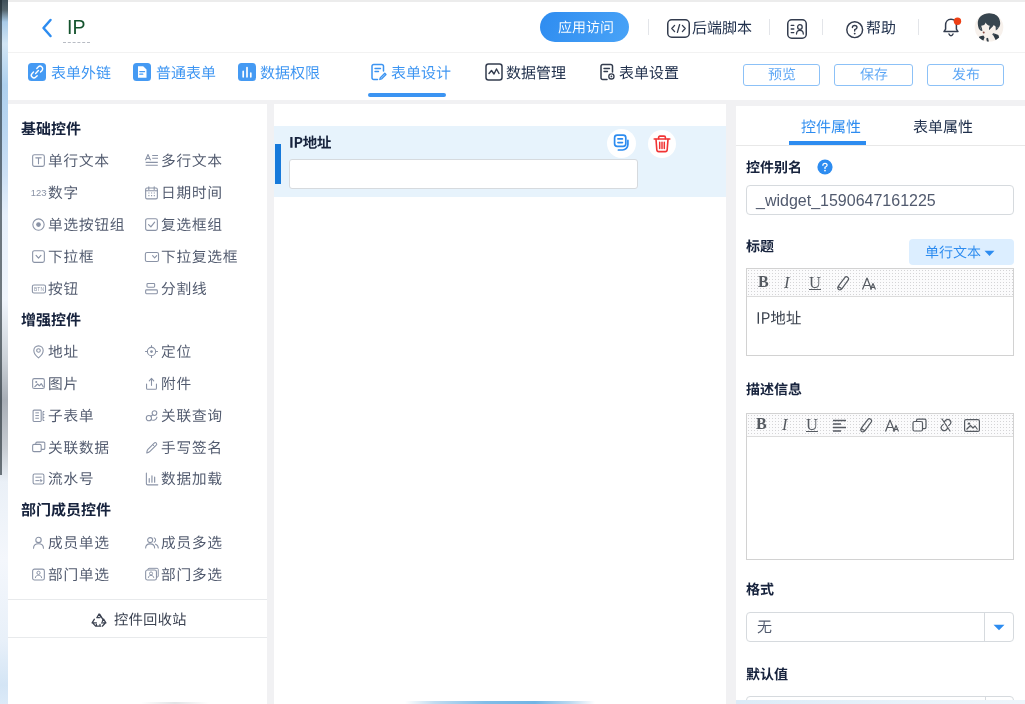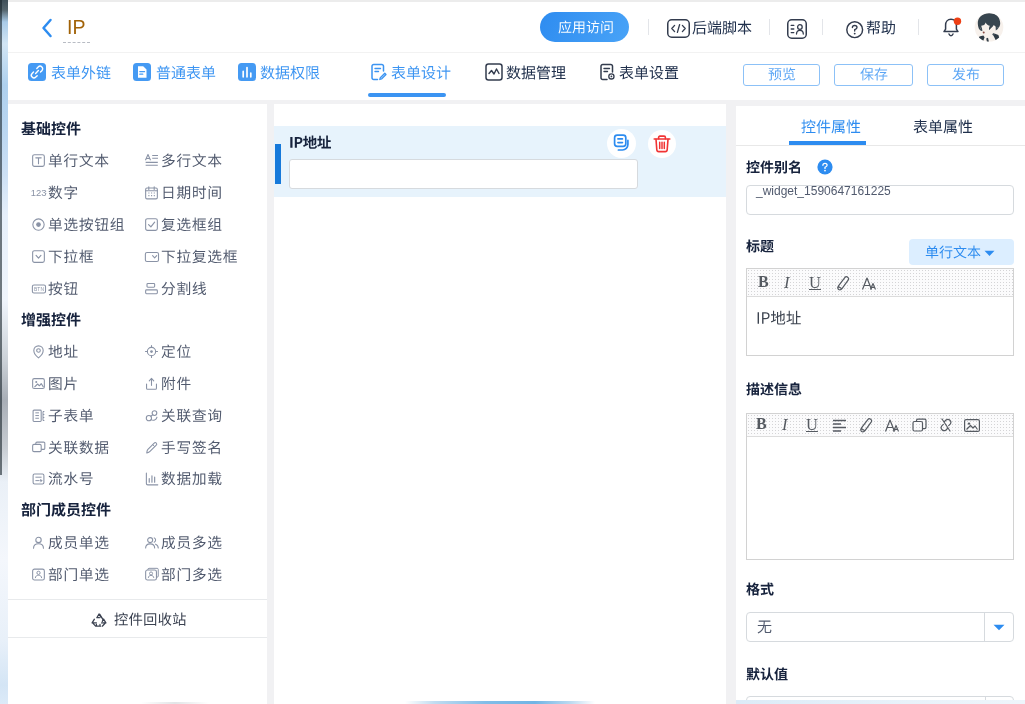--- a/index.html
+++ b/index.html
@@ -8,21 +8,21 @@
 .abs{position:absolute}
 </style></head>
 <body>
 
 <div class="abs" style="left:0;top:0;width:8px;height:704px;background:linear-gradient(180deg,#3f4f58 0,#55656d 10px,#a9cbe8 22px,#d2e5f4 44px,#aed0ee 85px,#b8d5f0 125px,#cde0f4 175px,#e6effa 215px,#f0f5fc 300px,#ccd2d8 360px,#a8aeb6 400px,#c8cdd3 448px,#eaf0f7 482px,#f4f7fc 560px,#e8f0f9 640px,#d4e5f5 685px,#dceaf8 704px)"></div>
 <div class="abs" style="left:0;top:0;width:1.5px;height:475px;background:rgba(25,36,44,.6)"></div>
 <div class="abs" style="left:8px;top:0;width:1017px;height:53px;background:#fff;border-top:2px solid #ececec;border-bottom:1px solid #f2f2f2"></div>
 <svg class="abs" style="left:40px;top:18px" width="14" height="20">
     <path d="M10.5 2 L3.5 10 L10.5 18" fill="none" stroke="#2d8cf0" stroke-width="2.5" stroke-linecap="round" stroke-linejoin="round"></path>
   </svg>
-<div class="abs" style="left:67px;top:16px;font-size:19.5px;color:#a16207">IP</div>
+<div class="abs" style="left:67px;top:16px;font-size:19.5px;color:#14532d">IP</div>
 <div class="abs" style="left:63px;top:42px;width:27px;border-top:1px dashed #b8bcc4"></div>
 <div class="abs" style="left:540px;top:12px;width:89px;height:30px;border-radius:15px;background:linear-gradient(115deg,#2e8cf0,#49a3f7)"></div>
 <svg style="position:absolute;left:557.5px;top:19.5px;overflow:visible" width="58" height="19">
     <path transform="translate(0,12.32)" d="M3.7 -6.9C4.3 -5.3 4.9 -3.3 5.2 -2.0L6.2 -2.5C5.9 -3.8 5.2 -5.7 4.6 -7.2ZM6.7 -7.6C7.2 -6.1 7.7 -4.1 7.9 -2.8L8.9 -3.1C8.7 -4.4 8.2 -6.4 7.7 -7.9ZM6.6 -11.6C6.8 -11.1 7.1 -10.5 7.3 -10.0H1.7V-6.1C1.7 -4.1 1.6 -1.4 0.5 0.6C0.8 0.7 1.2 1.0 1.4 1.2C2.6 -0.9 2.8 -4.0 2.8 -6.1V-9.0H13.2V-10.0H8.5C8.3 -10.5 7.9 -11.3 7.6 -11.9ZM2.9 -0.5V0.5H13.4V-0.5H9.6C10.9 -2.7 11.9 -5.3 12.6 -7.6L11.5 -8.0C10.9 -5.6 9.9 -2.7 8.5 -0.5Z M16.1 -10.8V-5.7C16.1 -3.7 16.0 -1.2 14.4 0.5C14.7 0.6 15.1 1.0 15.3 1.2C16.3 0.0 16.8 -1.6 17.0 -3.2H20.5V1.0H21.6V-3.2H25.4V-0.3C25.4 -0.1 25.3 0.0 25.0 0.0C24.7 0.1 23.8 0.1 22.8 0.0C22.9 0.3 23.1 0.8 23.2 1.0C24.5 1.1 25.3 1.0 25.8 0.9C26.2 0.7 26.4 0.4 26.4 -0.3V-10.8ZM17.2 -9.8H20.5V-7.5H17.2ZM25.4 -9.8V-7.5H21.6V-9.8ZM17.2 -6.5H20.5V-4.2H17.1C17.2 -4.7 17.2 -5.2 17.2 -5.7ZM25.4 -6.5V-4.2H21.6V-6.5Z M36.3 -11.5C36.5 -10.8 36.8 -9.9 37.0 -9.3L38.0 -9.7C37.9 -10.2 37.6 -11.1 37.3 -11.7ZM29.8 -10.9C30.4 -10.2 31.3 -9.3 31.7 -8.8L32.5 -9.5C32.0 -10.0 31.1 -10.9 30.5 -11.5ZM33.2 -9.3V-8.3H35.3C35.2 -4.8 35.0 -1.4 32.7 0.4C33.0 0.6 33.3 0.9 33.5 1.1C35.3 -0.3 35.9 -2.6 36.1 -5.2H39.3C39.1 -1.8 38.9 -0.4 38.6 -0.1C38.5 0.0 38.4 0.1 38.1 0.1C37.9 0.1 37.2 0.0 36.4 -0.0C36.6 0.3 36.7 0.7 36.8 1.0C37.5 1.0 38.2 1.0 38.6 1.0C39.0 1.0 39.3 0.9 39.5 0.5C40.0 0.0 40.1 -1.5 40.3 -5.7C40.3 -5.9 40.3 -6.2 40.3 -6.2H36.2C36.3 -6.9 36.3 -7.6 36.3 -8.3H41.3V-9.3ZM28.6 -7.4V-6.4H30.8V-1.7C30.8 -1.1 30.3 -0.6 30.0 -0.4C30.2 -0.2 30.6 0.2 30.7 0.5C30.9 0.2 31.2 -0.1 33.8 -2.0C33.7 -2.2 33.5 -2.6 33.4 -2.9L31.9 -1.8V-7.4Z M43.3 -8.6V1.1H44.3V-8.6ZM43.5 -11.1C44.2 -10.3 45.1 -9.3 45.5 -8.7L46.3 -9.3C45.9 -9.9 44.9 -10.9 44.2 -11.6ZM47.0 -11.0V-10.0H53.6V-0.4C53.6 -0.1 53.6 -0.0 53.3 -0.0C53.1 -0.0 52.2 0.0 51.4 -0.0C51.5 0.3 51.7 0.7 51.8 1.0C52.9 1.0 53.6 1.0 54.1 0.8C54.5 0.6 54.7 0.3 54.7 -0.4V-11.0ZM46.5 -7.5V-1.4H47.5V-2.4H51.4V-7.5ZM47.5 -6.6H50.4V-3.3H47.5Z" fill="#ffffff"></path>
   </svg>
 <div class="abs" style="left:648px;top:19px;width:1px;height:16px;background:#e3e5e9"></div>
 <div class="abs" style="left:769px;top:19px;width:1px;height:16px;background:#e3e5e9"></div>
 <div class="abs" style="left:822px;top:19px;width:1px;height:16px;background:#e3e5e9"></div>
 <div class="abs" style="left:918px;top:19px;width:1px;height:16px;background:#e3e5e9"></div>
 <svg class="abs" style="left:667px;top:19px" width="23" height="19">
@@ -409,21 +409,21 @@
 <div class="abs" style="left:736px;top:145px;width:289px;border-top:1px solid #e8e8e8"></div>
 <svg style="position:absolute;left:746px;top:159.5px;overflow:visible" width="58" height="19">
     <path transform="translate(0,12.32)" d="M9.4 -7.4C10.3 -6.6 11.5 -5.6 12.1 -5.0L13.2 -6.1C12.5 -6.7 11.3 -7.7 10.4 -8.3ZM2.0 -11.9V-9.4H0.5V-7.9H2.0V-4.9L0.4 -4.5L0.7 -2.8L2.0 -3.3V-0.7C2.0 -0.6 1.9 -0.5 1.7 -0.5C1.6 -0.5 1.1 -0.5 0.6 -0.5C0.8 -0.1 1.0 0.6 1.0 1.0C1.9 1.0 2.5 1.0 2.9 0.7C3.4 0.5 3.5 0.0 3.5 -0.7V-3.8L4.9 -4.3L4.6 -5.8L3.5 -5.4V-7.9H4.7V-9.4H3.5V-11.9ZM7.6 -8.3C6.9 -7.5 6.0 -6.7 5.0 -6.2C5.3 -5.9 5.7 -5.2 5.9 -4.9H5.6V-3.5H8.2V-0.7H4.6V0.8H13.6V-0.7H9.9V-3.5H12.6V-4.9H6.1C7.1 -5.6 8.2 -6.7 9.0 -7.7ZM7.9 -11.6C8.1 -11.2 8.3 -10.7 8.4 -10.3H5.0V-7.7H6.6V-8.9H11.8V-7.8H13.4V-10.3H10.2C10.0 -10.8 9.8 -11.5 9.5 -12.0Z M18.4 -5.1V-3.5H22.2V1.2H23.9V-3.5H27.5V-5.1H23.9V-7.5H26.9V-9.2H23.9V-11.7H22.2V-9.2H21.1C21.2 -9.7 21.4 -10.2 21.5 -10.8L19.8 -11.1C19.5 -9.4 18.9 -7.6 18.2 -6.5C18.6 -6.3 19.3 -6.0 19.6 -5.7C19.9 -6.2 20.2 -6.8 20.5 -7.5H22.2V-5.1ZM17.4 -11.8C16.7 -9.8 15.5 -7.8 14.3 -6.6C14.5 -6.2 15.0 -5.2 15.2 -4.8C15.4 -5.1 15.7 -5.5 16.0 -5.8V1.2H17.6V-8.3C18.1 -9.3 18.6 -10.3 19.0 -11.3Z M36.4 -10.2V-2.3H38.0V-10.2ZM39.3 -11.6V-0.8C39.3 -0.5 39.2 -0.4 39.0 -0.4C38.7 -0.4 37.9 -0.4 37.1 -0.5C37.4 0.0 37.6 0.8 37.7 1.3C38.9 1.3 39.7 1.2 40.3 0.9C40.8 0.7 41.0 0.2 41.0 -0.7V-11.6ZM30.6 -9.8H33.3V-7.9H30.6ZM29.1 -11.3V-6.4H35.0V-11.3ZM30.9 -6.1 30.8 -5.2H28.7V-3.7H30.7C30.5 -2.1 29.9 -0.8 28.3 0.1C28.6 0.4 29.1 0.9 29.3 1.3C31.3 0.2 32.0 -1.5 32.3 -3.7H33.6C33.5 -1.7 33.4 -0.8 33.2 -0.6C33.1 -0.5 33.0 -0.4 32.8 -0.4C32.6 -0.4 32.2 -0.4 31.7 -0.5C31.9 -0.1 32.1 0.6 32.1 1.1C32.7 1.1 33.3 1.1 33.7 1.1C34.1 1.0 34.4 0.9 34.7 0.5C35.0 0.0 35.2 -1.3 35.3 -4.6C35.3 -4.8 35.3 -5.2 35.3 -5.2H32.4L32.5 -6.1Z M45.3 -7.0C45.8 -6.6 46.5 -6.1 47.0 -5.6C45.6 -4.9 44.0 -4.4 42.4 -4.1C42.7 -3.7 43.1 -3.0 43.3 -2.5C44.0 -2.7 44.6 -2.9 45.3 -3.1V1.2H47.0V0.6H52.3V1.2H54.0V-5.1H49.5C51.4 -6.3 53.0 -7.9 54.0 -9.9L52.8 -10.6L52.6 -10.5H48.4C48.7 -10.9 49.0 -11.2 49.2 -11.6L47.3 -12.0C46.5 -10.7 45.0 -9.2 42.7 -8.2C43.0 -8.0 43.6 -7.3 43.8 -6.9C45.1 -7.5 46.1 -8.2 47.0 -9.0H51.5C50.7 -8.0 49.7 -7.2 48.6 -6.5C48.0 -7.0 47.2 -7.6 46.6 -8.0ZM52.3 -0.9H47.0V-3.5H52.3Z" fill="#17233d"></path>
   </svg>
 <svg class="abs" style="left:817px;top:159px" width="16" height="16">
 <circle cx="8" cy="8" r="7.6" fill="#2d8cf0"></circle>
 <path d="M5.9 6.3 C5.9 5.1 6.8 4.3 8 4.3 C9.2 4.3 10.1 5.1 10.1 6.2 C10.1 7.2 9.3 7.6 8 8.3 L8 9.4" fill="none" stroke="#fff" stroke-width="1.3" stroke-linecap="round"></path>
 <circle cx="8" cy="11.6" r="0.9" fill="#fff"></circle>
 </svg>
 <div class="abs" style="left:746px;width:268px;background:#fff;border:1px solid #d6dade;border-radius:4px;top:185px;height:30px"></div>
-<div class="abs" style="left:756px;top:184px;font-size:12px;color:#515a6e">_widget_1590647161225</div>
+<div class="abs" style="left:756px;top:192px;font-size:16px;color:#515a6e">_widget_1590647161225</div>
 <svg style="position:absolute;left:746px;top:239px;overflow:visible" width="30" height="19">
     <path transform="translate(0,12.32)" d="M6.5 -11.0V-9.5H12.7V-11.0ZM10.8 -4.4C11.4 -3.0 12.0 -1.1 12.1 0.1L13.6 -0.5C13.5 -1.7 12.8 -3.5 12.2 -4.9ZM6.5 -4.8C6.2 -3.4 5.6 -1.8 4.9 -0.9C5.2 -0.7 5.9 -0.3 6.2 -0.0C6.9 -1.1 7.6 -2.8 8.0 -4.5ZM5.9 -7.7V-6.1H8.6V-0.8C8.6 -0.6 8.6 -0.5 8.4 -0.5C8.2 -0.5 7.6 -0.5 7.1 -0.5C7.3 -0.1 7.5 0.7 7.5 1.2C8.5 1.2 9.2 1.1 9.7 0.9C10.2 0.6 10.3 0.1 10.3 -0.7V-6.1H13.5V-7.7ZM2.4 -11.9V-9.1H0.5V-7.6H2.1C1.7 -6.0 1.0 -4.2 0.2 -3.2C0.5 -2.7 0.9 -2.0 1.1 -1.5C1.6 -2.3 2.0 -3.3 2.4 -4.5V1.2H4.1V-5.4C4.5 -4.8 4.8 -4.1 5.0 -3.7L5.9 -5.1C5.7 -5.4 4.5 -6.8 4.1 -7.3V-7.6H5.7V-9.1H4.1V-11.9Z M16.7 -8.5H18.8V-7.8H16.7ZM16.7 -10.2H18.8V-9.6H16.7ZM15.3 -11.4V-6.7H20.4V-11.4ZM23.5 -7.2C23.5 -3.9 23.3 -2.4 20.4 -1.5C20.6 -1.3 21.0 -0.7 21.1 -0.4C24.4 -1.5 24.8 -3.4 24.9 -7.2ZM24.2 -2.4C25.0 -1.8 26.1 -0.9 26.6 -0.4L27.6 -1.4C27.0 -1.9 25.9 -2.7 25.1 -3.3ZM15.3 -4.2C15.3 -2.3 15.1 -0.6 14.3 0.5C14.6 0.6 15.2 1.0 15.4 1.2C15.8 0.7 16.1 0.0 16.3 -0.8C17.4 0.7 19.1 1.0 21.7 1.0H27.1C27.2 0.6 27.4 -0.1 27.6 -0.4C26.5 -0.4 22.7 -0.4 21.7 -0.4C20.5 -0.4 19.5 -0.4 18.6 -0.6V-2.3H20.7V-3.5H18.6V-4.7H21.0V-5.9H14.6V-4.7H17.2V-1.5C17.0 -1.7 16.8 -2.1 16.6 -2.5C16.6 -3.0 16.6 -3.5 16.7 -4.1ZM21.4 -9.0V-3.1H22.7V-7.8H25.6V-3.2H27.0V-9.0H24.5L24.9 -10.0H27.5V-11.3H20.9V-10.0H23.3C23.2 -9.6 23.1 -9.3 22.9 -9.0Z" fill="#17233d"></path>
   </svg>
 <div class="abs" style="left:909px;top:239px;width:105px;height:26px;background:#dceeff;border-radius:4px"></div>
 <svg style="position:absolute;left:925px;top:244.5px;overflow:visible" width="58" height="19">
     <path transform="translate(0,12.32)" d="M3.1 -6.1H6.4V-4.6H3.1ZM7.5 -6.1H11.0V-4.6H7.5ZM3.1 -8.4H6.4V-7.0H3.1ZM7.5 -8.4H11.0V-7.0H7.5ZM9.9 -11.7C9.6 -11.0 9.0 -10.0 8.5 -9.3H5.1L5.7 -9.6C5.4 -10.2 4.8 -11.1 4.2 -11.7L3.3 -11.3C3.8 -10.7 4.4 -9.9 4.7 -9.3H2.1V-3.7H6.4V-2.4H0.8V-1.4H6.4V1.1H7.5V-1.4H13.3V-2.4H7.5V-3.7H12.1V-9.3H9.7C10.2 -9.9 10.6 -10.7 11.1 -11.3Z M20.1 -10.9V-9.9H27.0V-10.9ZM17.7 -11.8C17.0 -10.8 15.7 -9.5 14.5 -8.7C14.7 -8.5 15.0 -8.1 15.1 -7.9C16.4 -8.8 17.8 -10.1 18.7 -11.4ZM19.5 -7.1V-6.0H24.2V-0.2C24.2 -0.0 24.1 0.1 23.8 0.1C23.6 0.1 22.6 0.1 21.6 0.0C21.8 0.4 21.9 0.8 22.0 1.1C23.4 1.1 24.1 1.1 24.6 0.9C25.1 0.7 25.3 0.4 25.3 -0.2V-6.0H27.4V-7.1ZM18.3 -8.8C17.3 -7.2 15.8 -5.5 14.3 -4.5C14.6 -4.3 14.9 -3.8 15.1 -3.6C15.6 -4.0 16.2 -4.5 16.7 -5.1V1.2H17.7V-6.2C18.3 -6.9 18.8 -7.7 19.3 -8.4Z M33.9 -11.5C34.3 -10.8 34.8 -9.9 35.0 -9.3L36.1 -9.7C35.9 -10.3 35.4 -11.2 35.0 -11.9ZM28.7 -9.3V-8.3H30.9C31.7 -6.1 32.8 -4.3 34.3 -2.8C32.7 -1.5 30.8 -0.6 28.5 0.1C28.7 0.4 29.1 0.8 29.2 1.1C31.5 0.3 33.4 -0.7 35.0 -2.0C36.6 -0.6 38.5 0.4 40.8 1.0C41.0 0.7 41.3 0.3 41.5 0.1C39.3 -0.5 37.4 -1.5 35.8 -2.8C37.3 -4.3 38.3 -6.0 39.1 -8.3H41.4V-9.3ZM35.1 -3.5C33.7 -4.9 32.7 -6.5 32.0 -8.3H38.0C37.3 -6.4 36.3 -4.8 35.1 -3.5Z M48.4 -11.7V-8.8H42.9V-7.7H47.1C46.1 -5.4 44.4 -3.1 42.5 -2.0C42.8 -1.8 43.1 -1.4 43.3 -1.1C45.3 -2.5 47.1 -5.0 48.2 -7.7H48.4V-2.6H45.2V-1.5H48.4V1.1H49.5V-1.5H52.8V-2.6H49.5V-7.7H49.7C50.8 -5.0 52.6 -2.5 54.7 -1.1C54.9 -1.4 55.2 -1.8 55.5 -2.0C53.6 -3.2 51.8 -5.4 50.8 -7.7H55.1V-8.8H49.5V-11.7Z" fill="#2d8cf0"></path>
   </svg>
 <svg class="abs" style="left:984px;top:249.5px" width="11" height="7">
     <path d="M0.5 0.8 L5.5 6 L10.5 0.8 Z" fill="#2d8cf0"></path>
   </svg>

